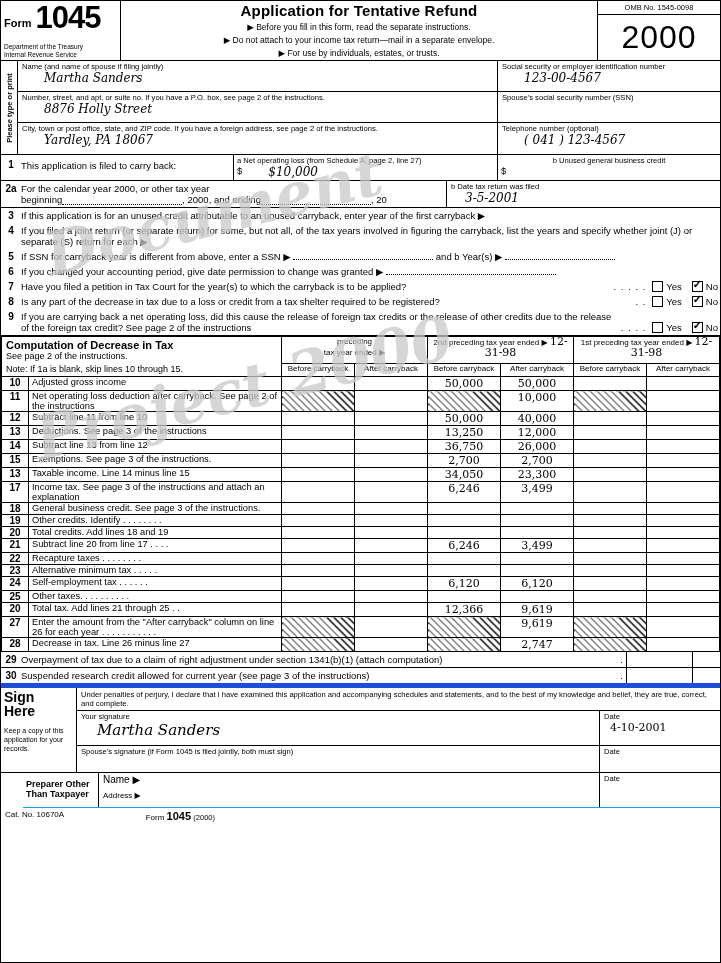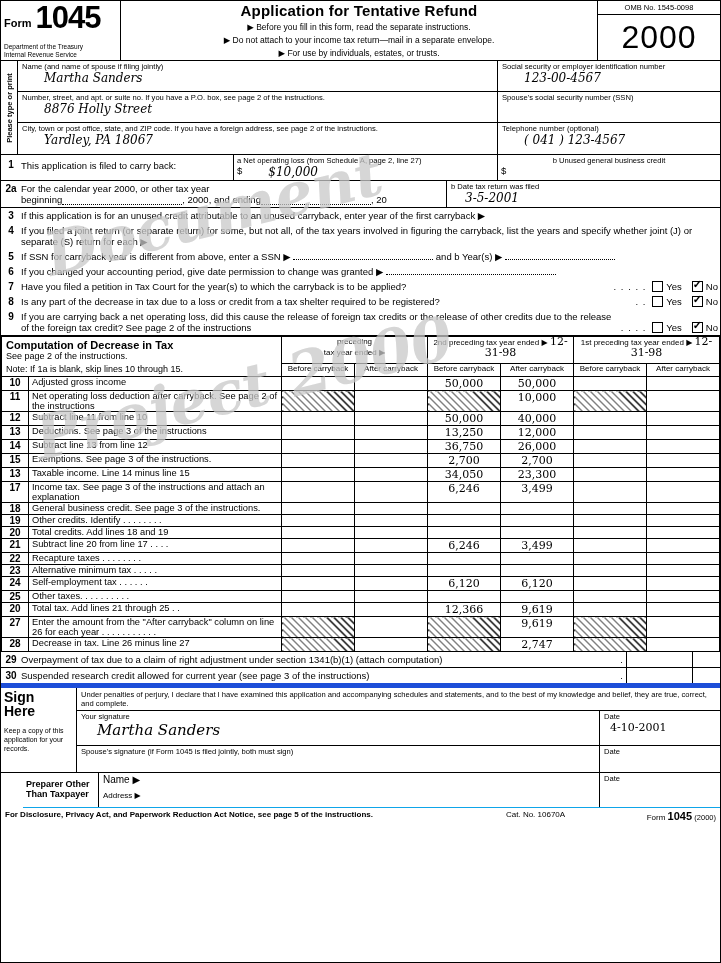--- a/index.html
+++ b/index.html
@@ -514,21 +514,20 @@
           <div style="font-size:8px;margin-top:6px;">Address ▶</div>
         </div>
         <div class="d">
           <div class="cl">Date</div>
         </div>
       </div>
     </div>
   </div>
 
   <div class="foot">
-    <div style="flex:1;">For Disclosure, Privacy Act, and Paperwork Reduction Act Notice, see page 5 of the instructions.</div>
     <div style="width:100px;font-weight:normal;">Cat. No. 10670A</div>
     <div style="width:110px;text-align:right;font-weight:normal;">
       <span>Form</span>
       <span class="b" style="font-size:11px;">1045</span>
       <span style="font-size:7.5px;">(2000)</span>
     </div>
   </div>
 
   <div class="wm" style="left:40px;top:178px;font-size:60px;transform:rotate(-14deg);">Document</div>
   <div class="wm" style="left:28px;top:352px;font-size:60px;transform:rotate(-14deg);">Project 2000</div>

